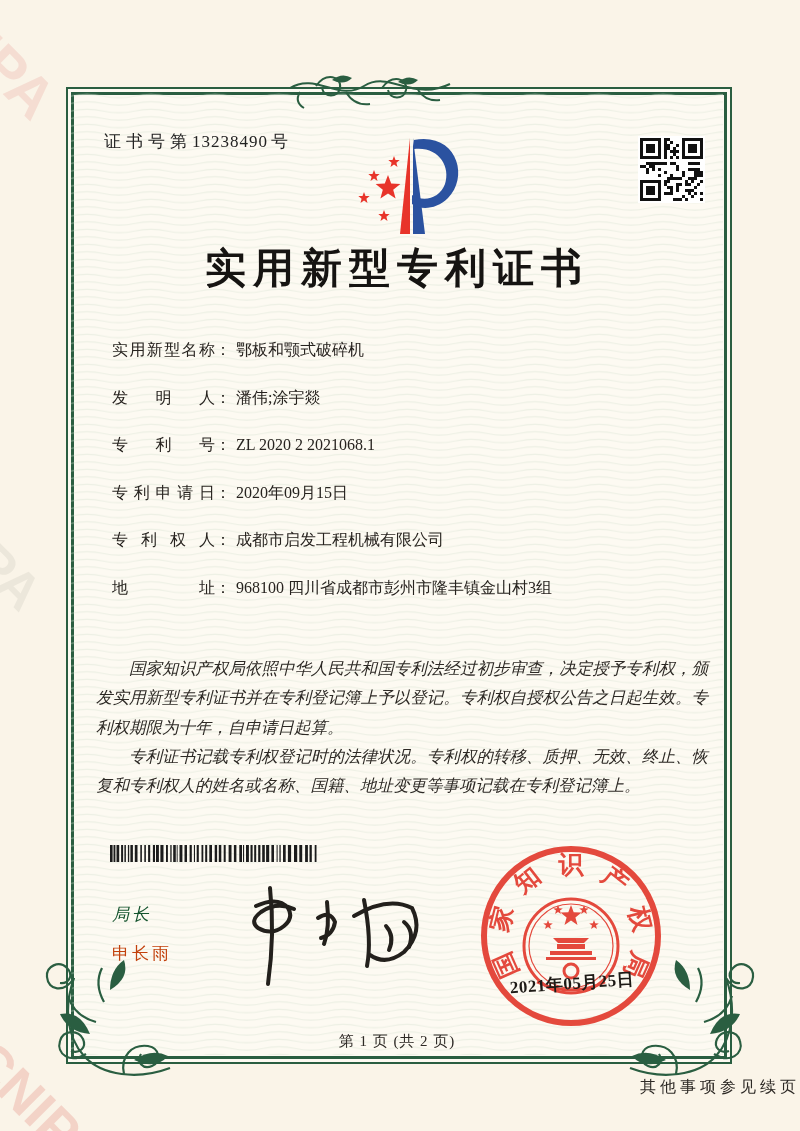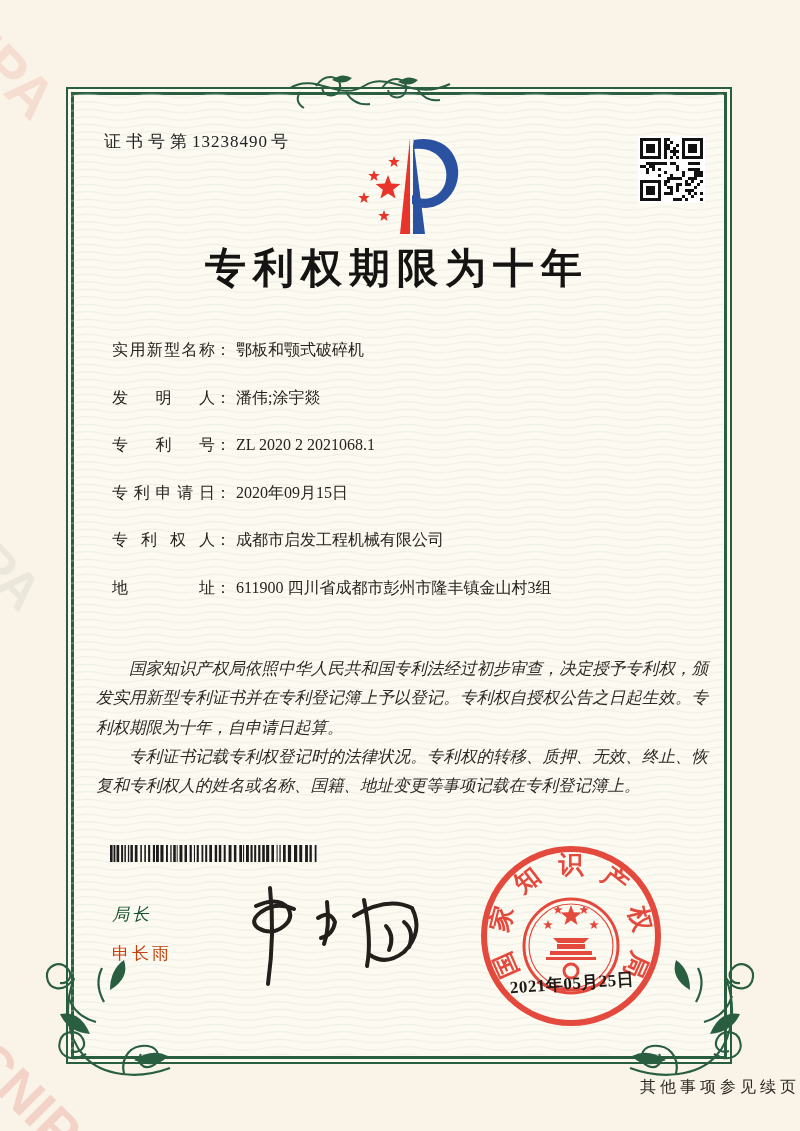--- a/index.html
+++ b/index.html
@@ -245,29 +245,29 @@
       <rect x="3" y="3" width="15" height="15" fill="#fff"></rect>
       <rect x="6" y="6" width="9" height="9" fill="#111"></rect>
       <rect x="42" y="0" width="21" height="21" fill="#111"></rect>
       <rect x="45" y="3" width="15" height="15" fill="#fff"></rect>
       <rect x="48" y="6" width="9" height="9" fill="#111"></rect>
       <rect x="0" y="42" width="21" height="21" fill="#111"></rect>
       <rect x="3" y="45" width="15" height="15" fill="#fff"></rect>
       <rect x="6" y="48" width="9" height="9" fill="#111"></rect>
     </svg>
 
-  <div class="title">专利权期限为十年</div>
+  <div class="title">实用新型专利证书</div>
 
   <div class="fields" id="fields">
       <div class="field-row"><span class="flabel">实用新型名称</span><span class="fcolon">：</span><span class="fvalue">鄂板和颚式破碎机</span></div>
       <div class="field-row"><span class="flabel">发明人</span><span class="fcolon">：</span><span class="fvalue">潘伟;涂宇燚</span></div>
       <div class="field-row"><span class="flabel">专利号</span><span class="fcolon">：</span><span class="fvalue">ZL 2020 2 2021068.1</span></div>
       <div class="field-row"><span class="flabel">专利申请日</span><span class="fcolon">：</span><span class="fvalue">2020年09月15日</span></div>
       <div class="field-row"><span class="flabel">专利权人</span><span class="fcolon">：</span><span class="fvalue">成都市启发工程机械有限公司</span></div>
-      <div class="field-row"><span class="flabel">地址</span><span class="fcolon">：</span><span class="fvalue">611900 四川省成都市彭州市隆丰镇金山村3组</span></div>
+      <div class="field-row"><span class="flabel">地址</span><span class="fcolon">：</span><span class="fvalue">968100 四川省成都市彭州市隆丰镇金山村3组</span></div>
     </div>
 
   <div class="paras" id="paragraphs">
       <p>国家知识产权局依照中华人民共和国专利法经过初步审查，决定授予专利权，颁发实用新型专利证书并在专利登记簿上予以登记。专利权自授权公告之日起生效。专利权期限为十年，自申请日起算。</p>
       <p>专利证书记载专利权登记时的法律状况。专利权的转移、质押、无效、终止、恢复和专利权人的姓名或名称、国籍、地址变更等事项记载在专利登记簿上。</p>
     </div>
 
   <svg class="barcode" width="210" height="17" id="barcode-svg">
       <rect x="0.0" y="0" width="2.6" height="17" fill="#1c1c1c"></rect>
       <rect x="3.5" y="0" width="1.9" height="17" fill="#1c1c1c"></rect>
@@ -364,15 +364,16 @@
         <path d="M76,96 L112,96 L107,101 L81,101 Z"></path>
         <rect x="80" y="102" width="28" height="5"></rect>
         <path d="M73,109 h42 v4 h-42 z"></path>
         <rect x="69" y="115" width="50" height="3"></rect>
         <circle cx="94" cy="129" r="7" fill="none" stroke="#e23b2e" stroke-width="3"></circle>
       </g>
     </g>
   </svg>
   <div class="seal-date">2021年05月25日</div>
 
+  <div class="page-note">第 1 页 (共 2 页)</div>
   <div class="cont-note">其他事项参见续页</div>
 
 </div>
 
 </body></html>

